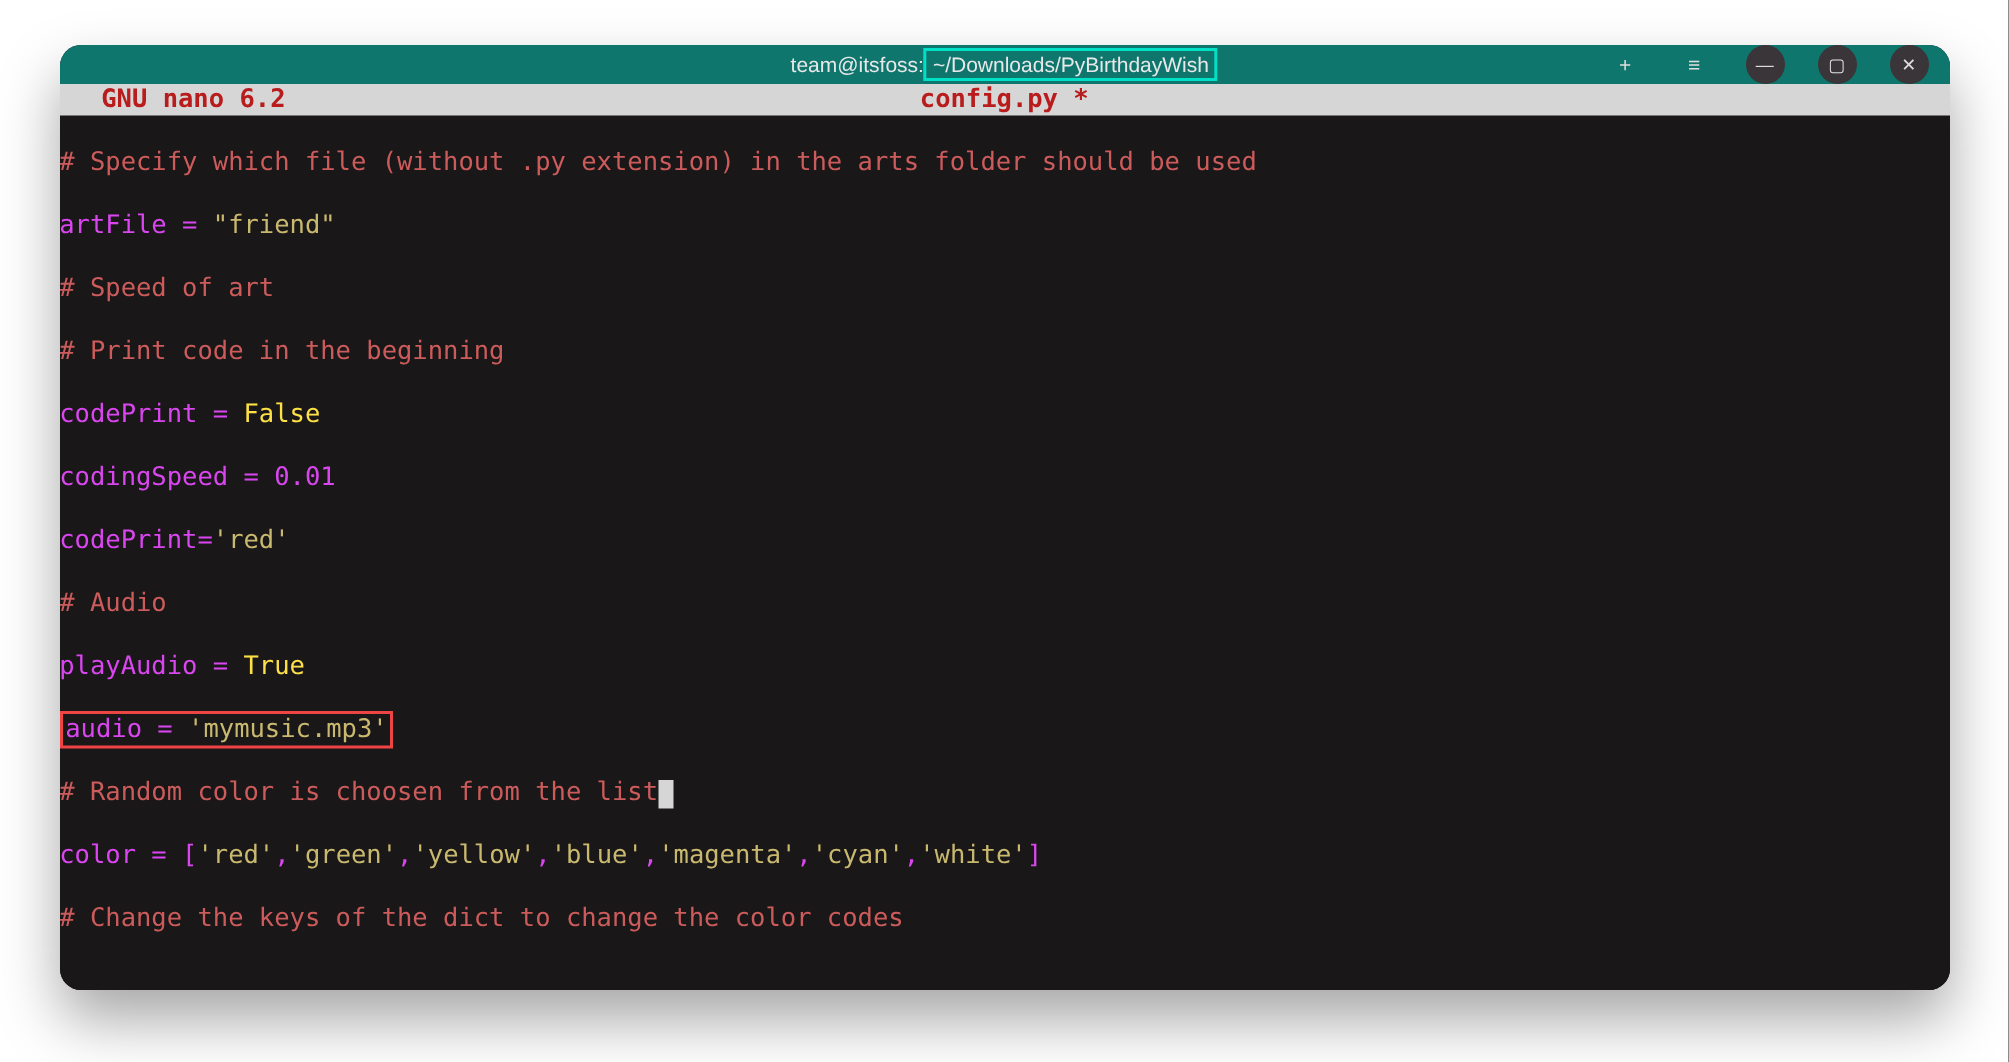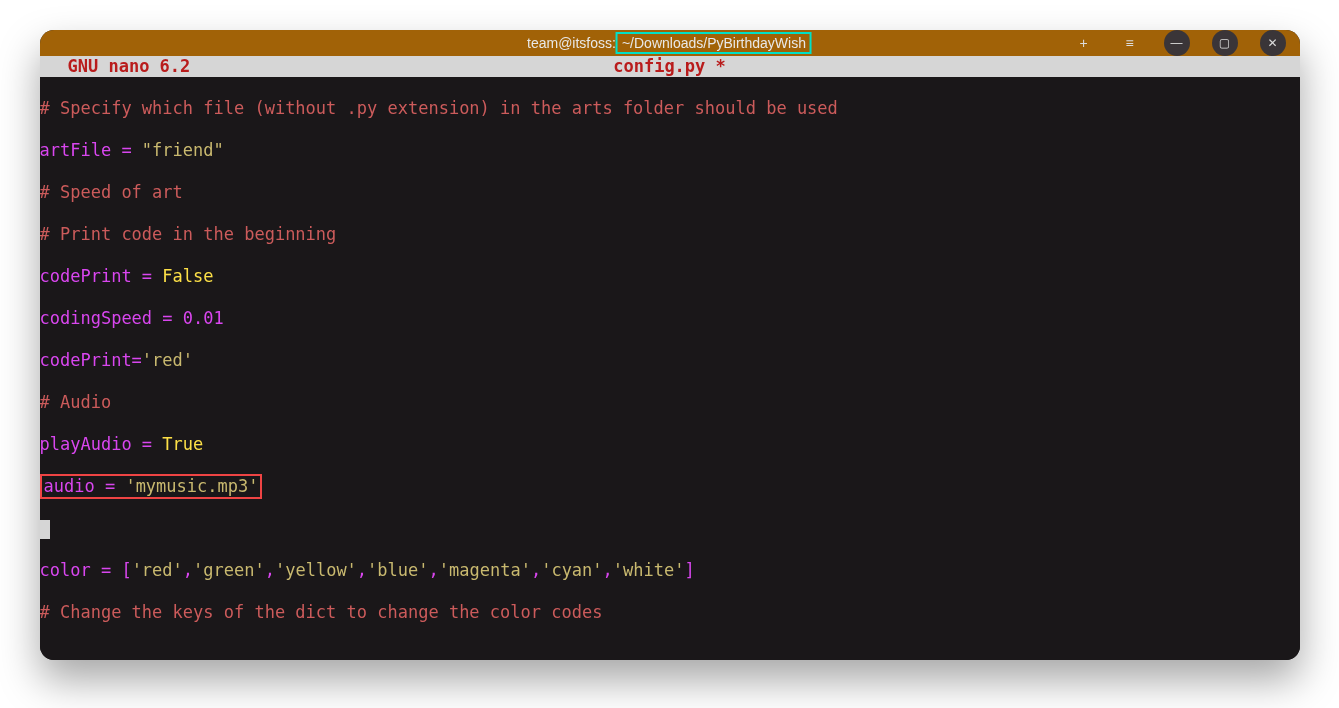--- a/index.html
+++ b/index.html
@@ -18,21 +18,21 @@
   height: 630px;
   background: #1a1719;
   border-radius: 14px;
   box-shadow: 0 20px 40px rgba(0,0,0,0.35);
   overflow: hidden;
   display: flex;
   flex-direction: column;
 }
 .titlebar {
   height: 44px;
-  background: #a16207;
+  background: #0f766e;
   display: flex;
   align-items: center;
   justify-content: space-between;
   padding: 0 14px;
   color: #f0f0f0;
   font-family: sans-serif;
   font-size: 14px;
 }
 .title-center {
   position: absolute;
@@ -157,21 +157,21 @@
 <div class="line"><span class="c-comment"># Specify which file (without .py extension) in the arts folder should be used</span></div>
 <div class="line"><span class="c-white">artFile = </span><span class="c-string">"friend"</span></div>
 <div class="line"><span class="c-comment"># Speed of art</span></div>
 <div class="line"><span class="c-comment"># Print code in the beginning</span></div>
 <div class="line"><span class="c-white">codePrint = </span><span class="c-bool">False</span></div>
 <div class="line"><span class="c-white">codingSpeed = 0.01</span></div>
 <div class="line"><span class="c-white">codePrint=</span><span class="c-string">'red'</span></div>
 <div class="line"><span class="c-comment"># Audio</span></div>
 <div class="line"><span class="c-white">playAudio = </span><span class="c-bool">True</span></div>
 <div class="line"><span class="highlight-box"><span class="c-white">audio = </span><span class="c-string">'mymusic.mp3'</span></span></div>
-<div class="line"><span class="cursor"></span></div>
+<div class="line"><span class="c-comment"># Random color is choosen from the list</span><span class="cursor"></span></div>
 <div class="line"><span class="c-white">color = [</span><span class="c-string">'red'</span><span class="c-white">,</span><span class="c-string">'green'</span><span class="c-white">,</span><span class="c-string">'yellow'</span><span class="c-white">,</span><span class="c-string">'blue'</span><span class="c-white">,</span><span class="c-string">'magenta'</span><span class="c-white">,</span><span class="c-string">'cyan'</span><span class="c-white">,</span><span class="c-string">'white'</span><span class="c-white">]</span></div>
 <div class="line"><span class="c-comment"># Change the keys of the dict to change the color codes</span></div>
 
 
     </div>
 
   </div>
 </div>
 
 </body></html>

